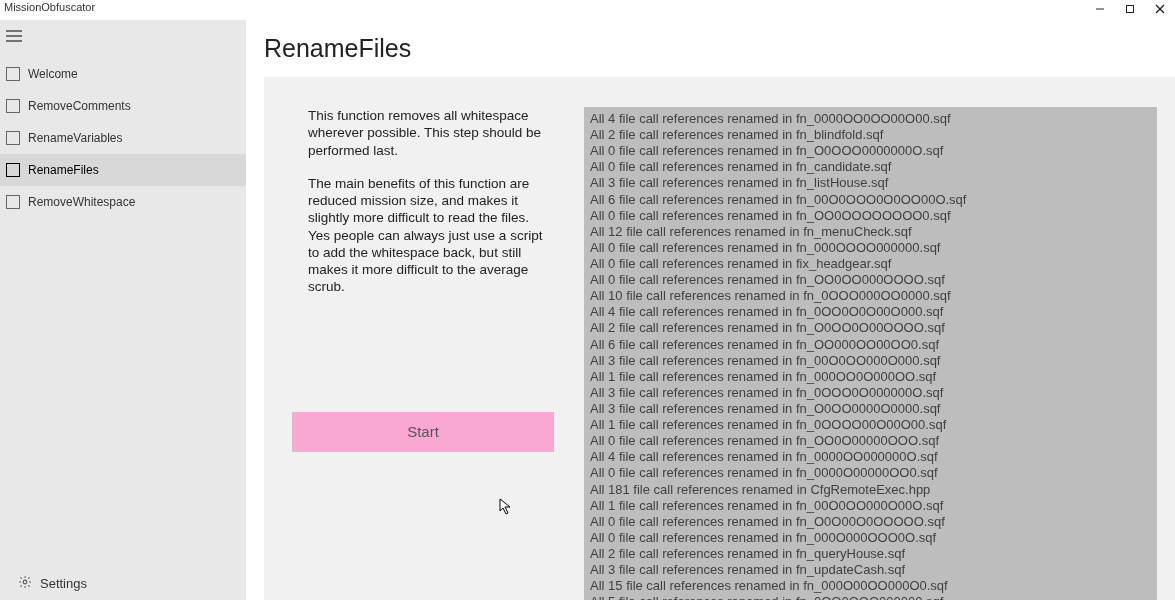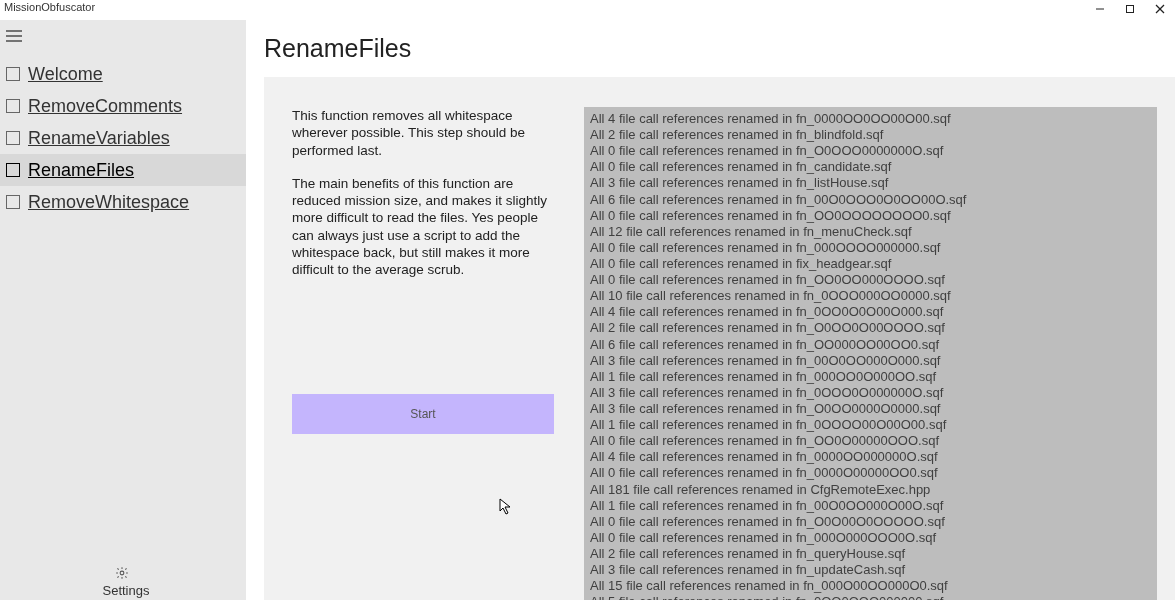--- a/index.html
+++ b/index.html
@@ -42,41 +42,39 @@
     padding: 6px 6px 16px 6px;
   }
   .hamburger svg { display:block }
   .nav { flex: 1; }
   .nav-item {
     display: flex;
     align-items: center;
     height: 32px;
     padding-left: 6px;
     cursor: default;
-    font-size: 18px;
+    font-size: 12px;
     color: #333;
-    text-decoration: underline;
   }
   .nav-item.selected { background: #d8d8d8; color: #000; font-weight: 400; }
   .nav-check {
     width: 14px; height: 14px;
     border: 1.2px solid #666;
     margin-right: 8px;
     background: transparent;
   }
   .nav-item.selected .nav-check { border-color: #000; }
   .sidebar-footer {
     display: flex;
     align-items: center;
     height: 34px;
-    padding-left: 6px;
+    padding-left: 18px;
     font-size: 13px;
     color: #333;
     cursor: default;
-    flex-direction: column;
   }
   .gear { margin-right: 8px; }
   .content {
     flex: 1;
     padding: 14px 0 0 18px;
     display: flex;
     flex-direction: column;
   }
   .page-title {
     font-size: 25px;
@@ -90,29 +88,29 @@
     display: flex;
     padding: 30px 18px 0 28px;
     gap: 30px;
     overflow: hidden;
   }
   .left-col {
     width: 262px;
     display: flex;
     flex-direction: column;
   }
-  .desc { font-size: 13.5px; color: #222; line-height: 1.28; }
+  .desc { font-size: 13.5px; color: #222; line-height: 1.28; margin-left: 16px; }
   .desc p { margin-bottom: 16px; }
   .start-btn {
     margin-top: 100px;
     height: 40px;
-    background: #c4b5fd;
+    background: #f9a8d4;
     color: #555;
     border: none;
-    font-size: 12px;
+    font-size: 15px;
     cursor: default;
     display: flex; align-items: center; justify-content: center;
   }
   .log-box {
     flex: 1;
     background: #bdbdbd;
     padding: 4px 6px;
     overflow: hidden;
     font-size: 13px;
     color: #404040;

